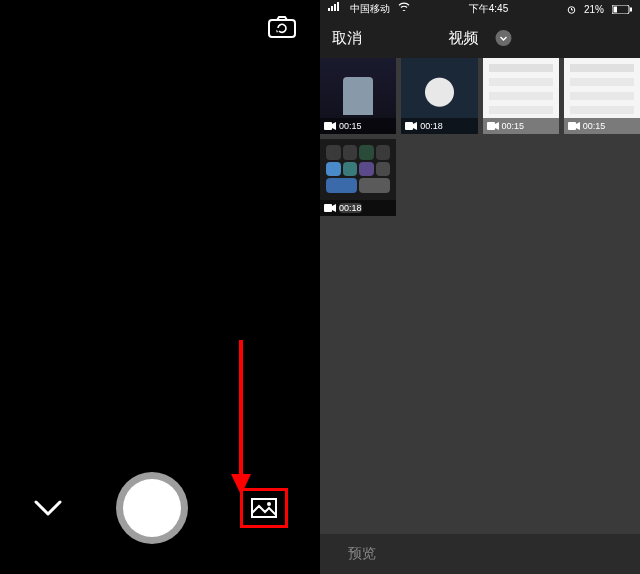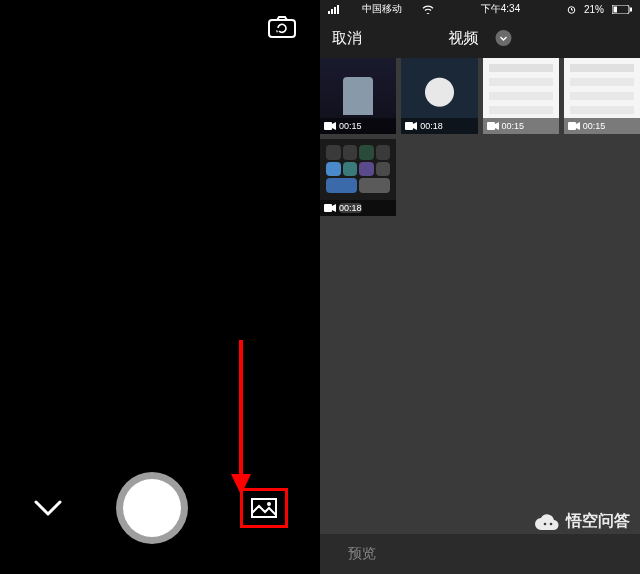--- a/index.html
+++ b/index.html
@@ -83,21 +83,21 @@
     .status-bar {
       height: 18px;
       display: flex;
       align-items: center;
       justify-content: space-between;
       padding: 0 8px;
       color: #fff;
       font-size: 10px;
       background: #1f1f1f;
     }
-    .status-left { display: flex; align-items: center; gap: 20px; }
+    .status-left { display: flex; gap: 8px; }
     .status-right { display: flex; align-items: center; gap: 8px; }
     .header-bar {
       height: 40px;
       background: #1f1f1f;
       display: flex;
       align-items: center;
       position: relative;
     }
     .cancel-btn {
       color: #fff;
@@ -246,21 +246,21 @@
           <rect x="0" y="6" width="2" height="3" fill="#fff"></rect>
           <rect x="3" y="4" width="2" height="5" fill="#fff"></rect>
           <rect x="6" y="2" width="2" height="7" fill="#fff"></rect>
           <rect x="9" y="0" width="2" height="9" fill="#fff"></rect>
         </svg>
       <span>中国移动</span>
       <svg width="12" height="9" viewBox="0 0 12 9">
           <path d="M6 8.5 a1 1 0 1 0 .001 0 M3 5.5 a4.3 4.3 0 0 1 6 0 M1 3.2 a7.2 7.2 0 0 1 10 0" fill="none" stroke="#fff" stroke-width="1.2"></path>
         </svg>
     </div>
-    <span>下午4:34</span>
+    <span>下午4:45</span>
     <div class="status-right">
       <svg width="9" height="9" viewBox="0 0 9 9">
           <circle cx="4.5" cy="5" r="3.3" fill="none" stroke="#fff" stroke-width="1"></circle>
           <line x1="4.5" y1="5" x2="4.5" y2="3" stroke="#fff" stroke-width="1"></line>
           <line x1="4.5" y1="5" x2="6" y2="5" stroke="#fff" stroke-width="1"></line>
         </svg>
       <span>21%</span>
       <svg width="20" height="9" viewBox="0 0 20 9">
           <rect x="0" y="0" width="17" height="9" rx="2" fill="none" stroke="#fff" stroke-width="1"></rect>
           <rect x="1.5" y="1.5" width="3.5" height="6" fill="#fff"></rect>
@@ -334,25 +334,17 @@
             <rect x="0" y="0" width="8" height="8" rx="1" fill="#fff"></rect>
             <polygon points="8,2 12,0 12,8 8,6" fill="#fff"></polygon>
           </svg>
           <span>00:18</span>
         </div>
     </div>
   </div>
 
   <div class="spacer"></div>
 
-  <div class="watermark">
-    <svg class="wm-cloud" viewBox="0 0 26 18">
-      <path d="M7 17 a6 6 0 0 1 0-12 a7 7 0 0 1 13 2 a5 5 0 0 1 -1 10 z" fill="#fff"></path>
-      <circle cx="11" cy="11" r="1.3" fill="#3a3a3a"></circle>
-        <circle cx="17" cy="11" r="1.3" fill="#3a3a3a"></circle>
-    </svg>
-    <span>悟空问答</span>
-  </div>
 
   <div class="footer-bar">
     <span>预览</span>
   </div>
 </div>
 
 </body></html>

